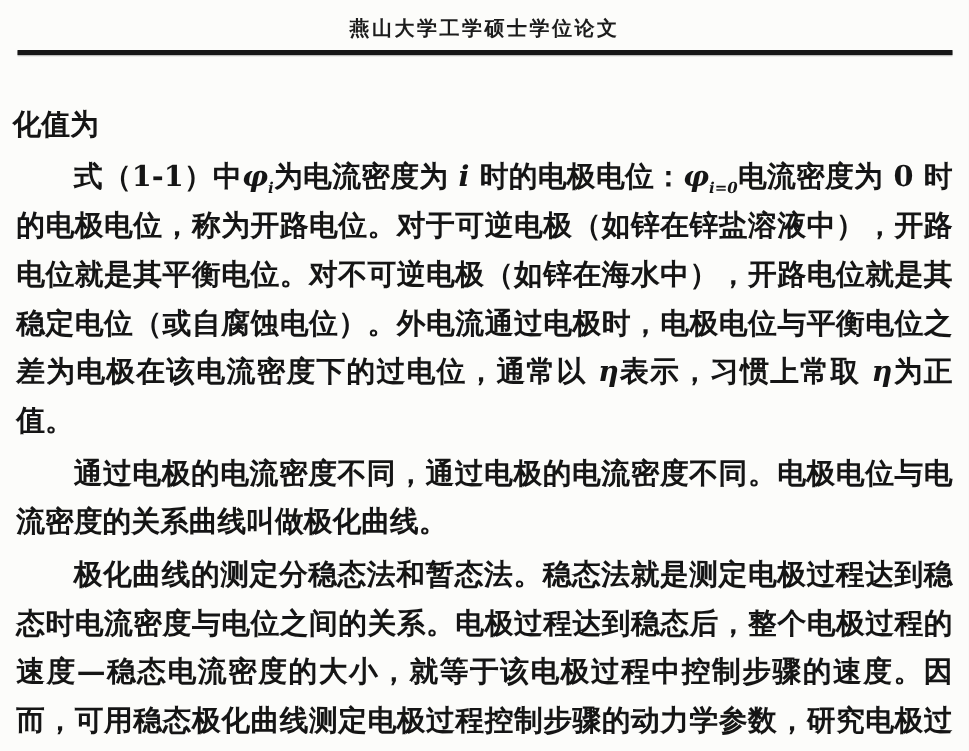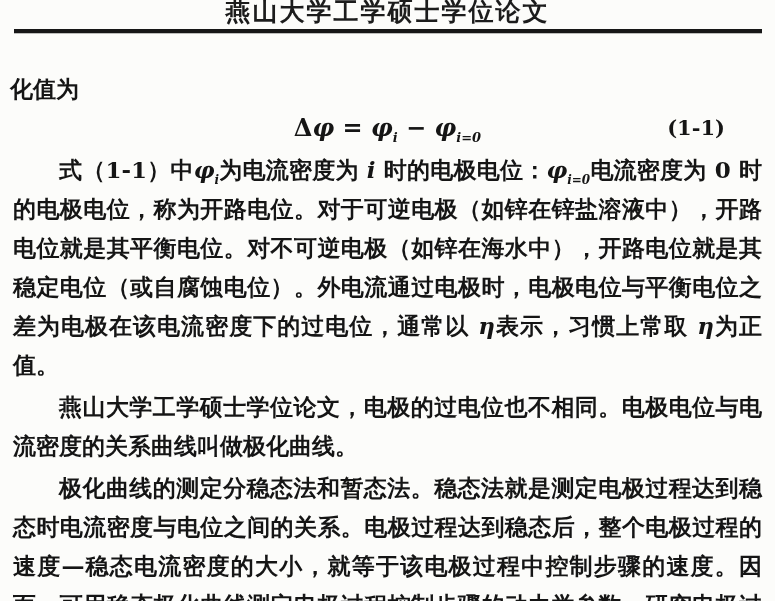--- a/index.html
+++ b/index.html
@@ -10,22 +10,23 @@
     overflow: hidden;
   }
   .page {
     position: relative;
     width: 775px;
     height: 601px;
     background: #fcfcfa;
     color: #181818;
   }
   .page-header {
+    padding-top: 11px;
     text-align: center;
-    font-size: 25px;
+    font-size: 16px;
     line-height: 23px;
     font-weight: 700;
     letter-spacing: 2px;
     color: #1c1c1c;
   }
   .header-rule {
     height: 4px;
     background: #171717;
     margin: 6px 13px 0 14px;
     box-shadow: 0 1px 0 rgba(0,0,0,0.25);
@@ -83,25 +84,21 @@
 <div class="page">
 
   <div class="page-header">燕山大学工学硕士学位论文</div>
 
   <div class="header-rule"></div>
 
   <div class="content">
 
     <div class="intro-line">化值为</div>
 
-    <div class="eq-row">
-      <span class="eq"><span>Δ</span><span class="it">φ</span><span> = </span><span class="it">φ</span><sub>i</sub><span> − </span><span class="it">φ</span><sub>i=0</sub></span>
-      <span class="eq-num">(1-1)</span>
-    </div>
 
     <p class="para"><span>式（1-1）中</span><span class="var"><span>φ</span><sub>i</sub></span><span>为电流密度为 </span><span class="var">i</span><span> 时的电极电位：</span><span class="var"><span>φ</span><sub>i=0</sub></span><span>电流密度为 0 时的电极电位，称为开路电位。对于可逆电极（如锌在锌盐溶液中），开路电位就是其平衡电位。对不可逆电极（如锌在海水中），开路电位就是其稳定电位（或自腐蚀电位）。外电流通过电极时，电极电位与平衡电位之差为电极在该电流密度下的过电位，通常以 </span><span class="var">η</span><span>表示，习惯上常取 </span><span class="var">η</span><span>为正值。</span></p>
 
-    <p class="para">燕山大学工学硕士学位论文，电极的过电位也不相同。电极电位与电流密度的关系曲线叫做极化曲线。</p>
+    <p class="para">通过电极的电流密度不同，通过电极的电流密度不同。电极电位与电流密度的关系曲线叫做极化曲线。</p>
 
     <p class="para">极化曲线的测定分稳态法和暂态法。稳态法就是测定电极过程达到稳态时电流密度与电位之间的关系。电极过程达到稳态后，整个电极过程的速度—稳态电流密度的大小，就等于该电极过程中控制步骤的速度。因而，可用稳态极化曲线测定电极过程控制步骤的动力学参数，研究电极过程动力学规律及其影响因素。</p>
 
   </div>
 </div>
 
 </body></html>

